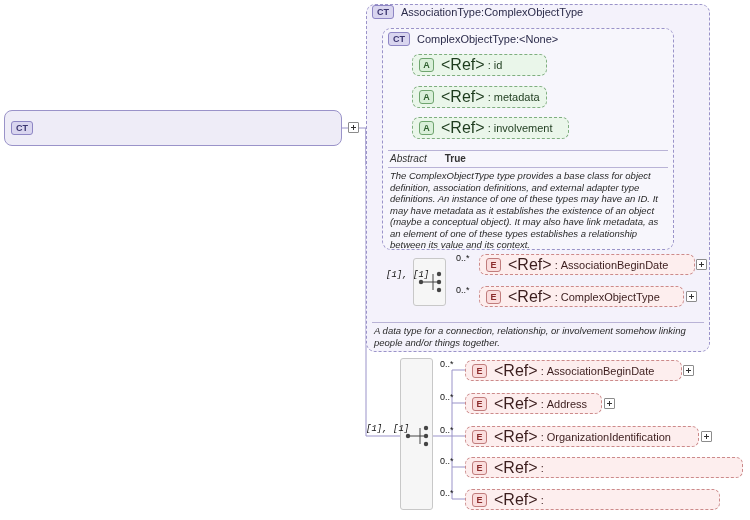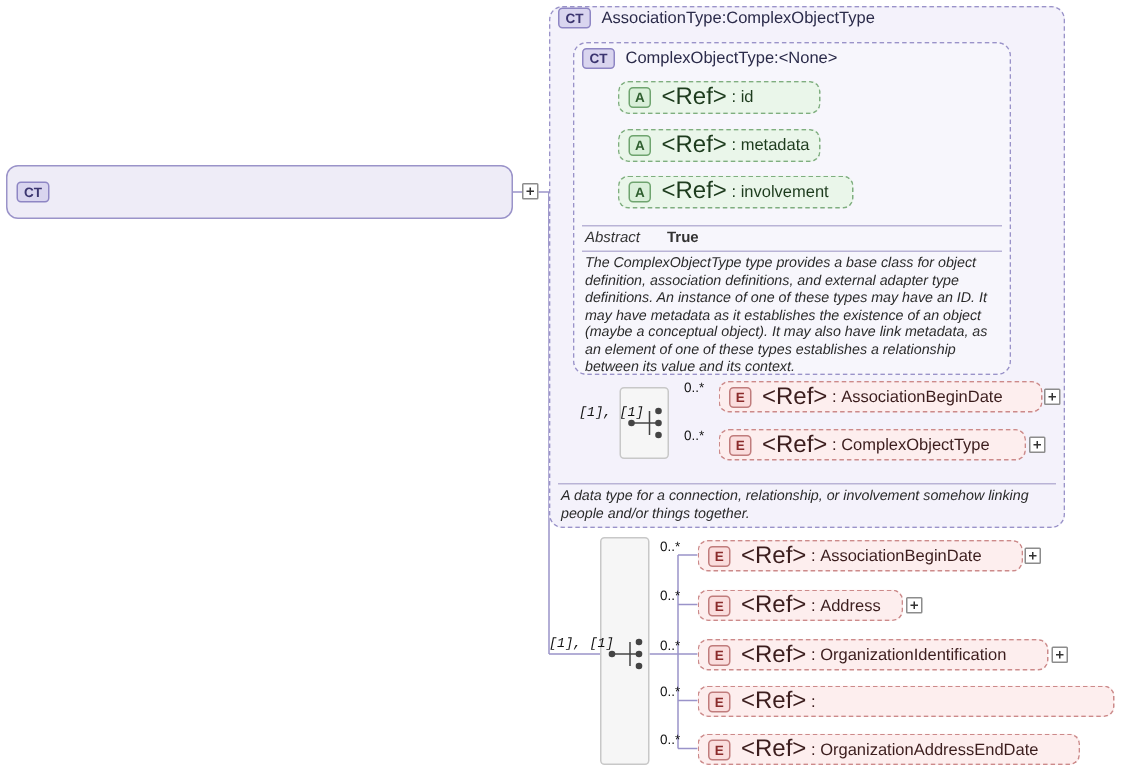--- a/index.html
+++ b/index.html
@@ -386,16 +386,15 @@
     <span class="badge">E</span>
     <span class="ref">&lt;Ref&gt;</span>
       <span class="sep"> : </span>
   </div>
 
   <div class="occ" style="left:440px; top:488px;">0..*</div>
   <div class="node elem dashed" style="left:465px; top:489px; width:255px; height:21px;">
     <span class="badge">E</span>
     <span class="ref">&lt;Ref&gt;</span>
       <span class="sep"> : </span>
-      <span class="nm">OrganizationAddressEndDate</span>
   </div>
 
 </div>
 
 </body></html>

